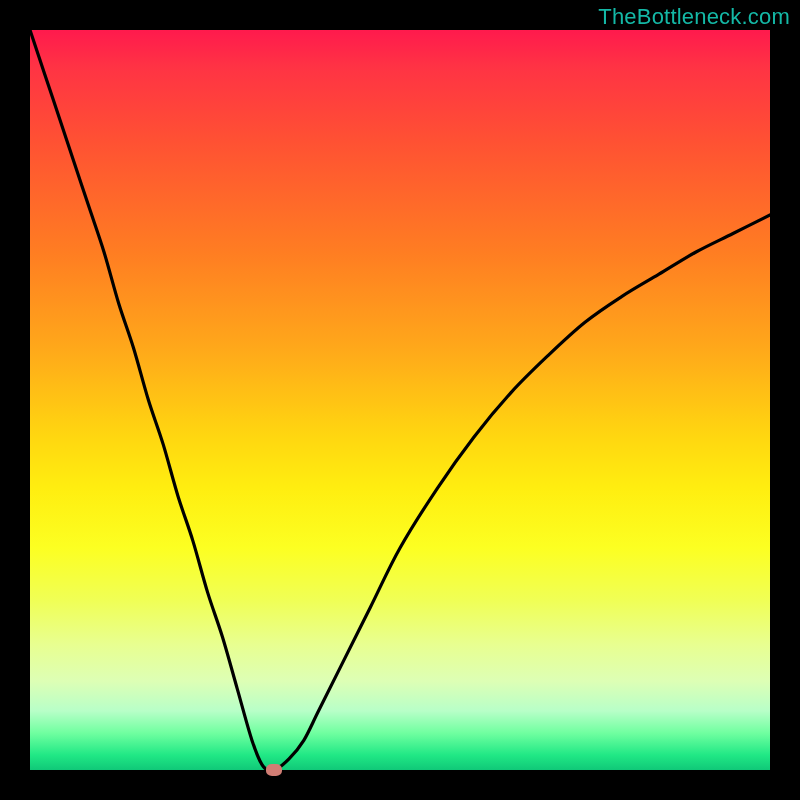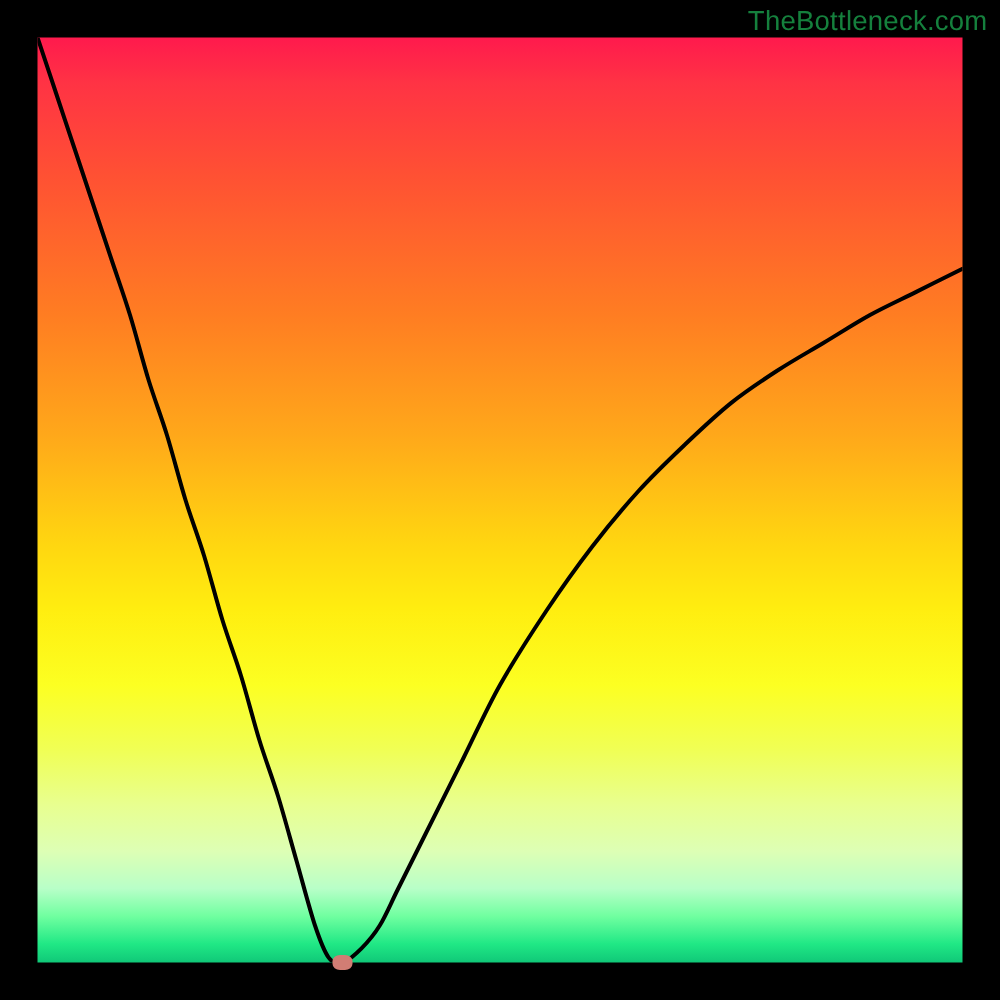--- a/index.html
+++ b/index.html
@@ -32,21 +32,21 @@
       #b8ffc8 92%,
       #70ffa0 95%,
       #20e885 98%,
       #10c878 100%
     );
   }
   .watermark {
     position: absolute;
     top: 4px;
     right: 10px;
-    color: #15803d;
+    color: #14b8a6;
     font-size: 22px;
     font-weight: 400;
     letter-spacing: 0.2px;
     z-index: 10;
   }
   svg.curve {
     position: absolute;
     left: 0;
     top: 0;
     width: 740px;

